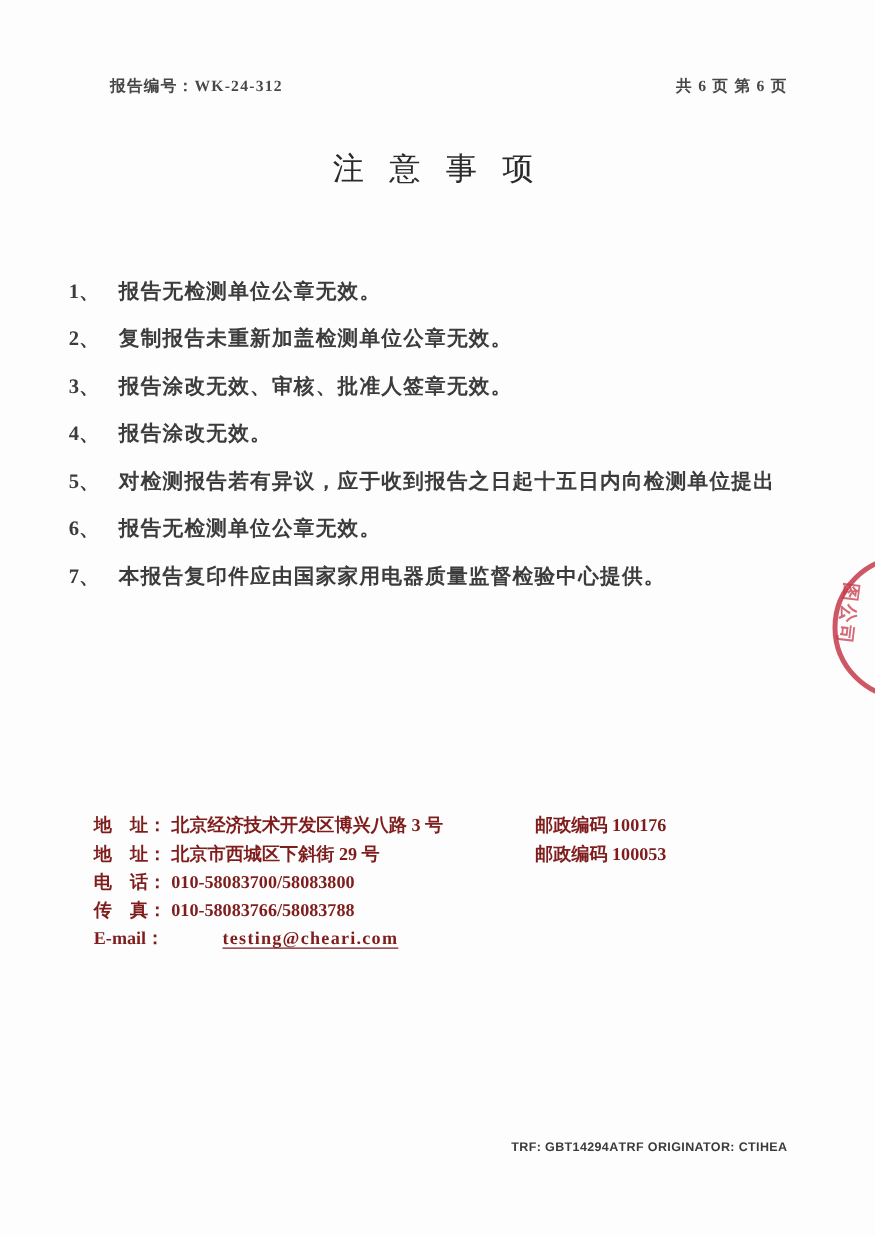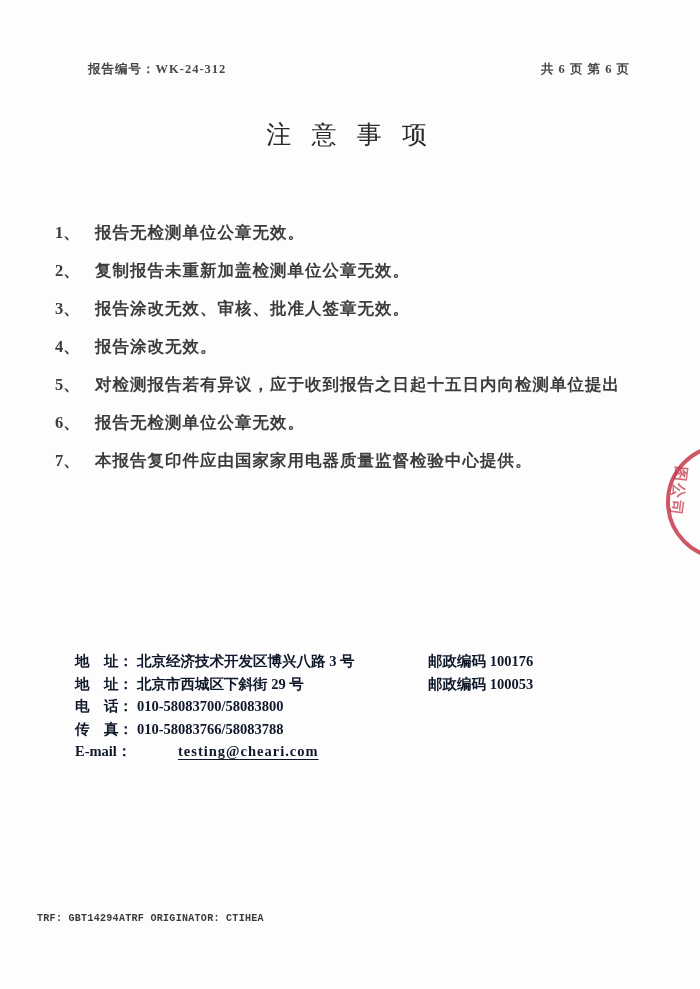--- a/index.html
+++ b/index.html
@@ -26,30 +26,30 @@
     font-size:25px;font-weight:normal;color:#2b2b2b;
     letter-spacing:7px;
   }
   
   .notes{position:absolute;left:55px;top:214px;width:600px;font-size:16.5px;font-weight:600;color:#3c3c3c;}
   .note-item{display:flex;align-items:flex-start;}
   .note-num{width:40px;flex:none;line-height:38px;}
   .note-text{flex:1;}
   .note-line{display:block;line-height:38px;letter-spacing:1px;}
   
-  .contact{position:absolute;left:75px;top:650px;width:560px;font-size:14.5px;font-weight:600;color:#0f172a;}
+  .contact{position:absolute;left:75px;top:650px;width:560px;font-size:14.5px;font-weight:600;color:#7f1d1d;}
   .contact-row{position:relative;height:22.5px;line-height:22.5px;white-space:nowrap;}
   .c-label{display:inline-block;width:62px;}
   .c-extra{position:absolute;left:353px;top:0;}
   .u{text-decoration:underline;text-underline-offset:3px;letter-spacing:1px;margin-left:41px;}
   
   .footer{
     position:absolute;left:37px;right:70px;top:913px;
-    display:flex;justify-content:flex-start;
-    font-family:Liberation Mono, monospace;
+    display:flex;justify-content:flex-end;
+    font-family:Liberation Sans, sans-serif;
     font-size:10px;font-weight:600;color:#3a3a3a;letter-spacing:.3px;
   }
   
   .stamp-circle{
     position:absolute;left:666px;top:444px;
     width:108px;height:108px;
     border:4px solid #c5394a;border-radius:50%;
     opacity:.85;
   }
   .stamp-text{

